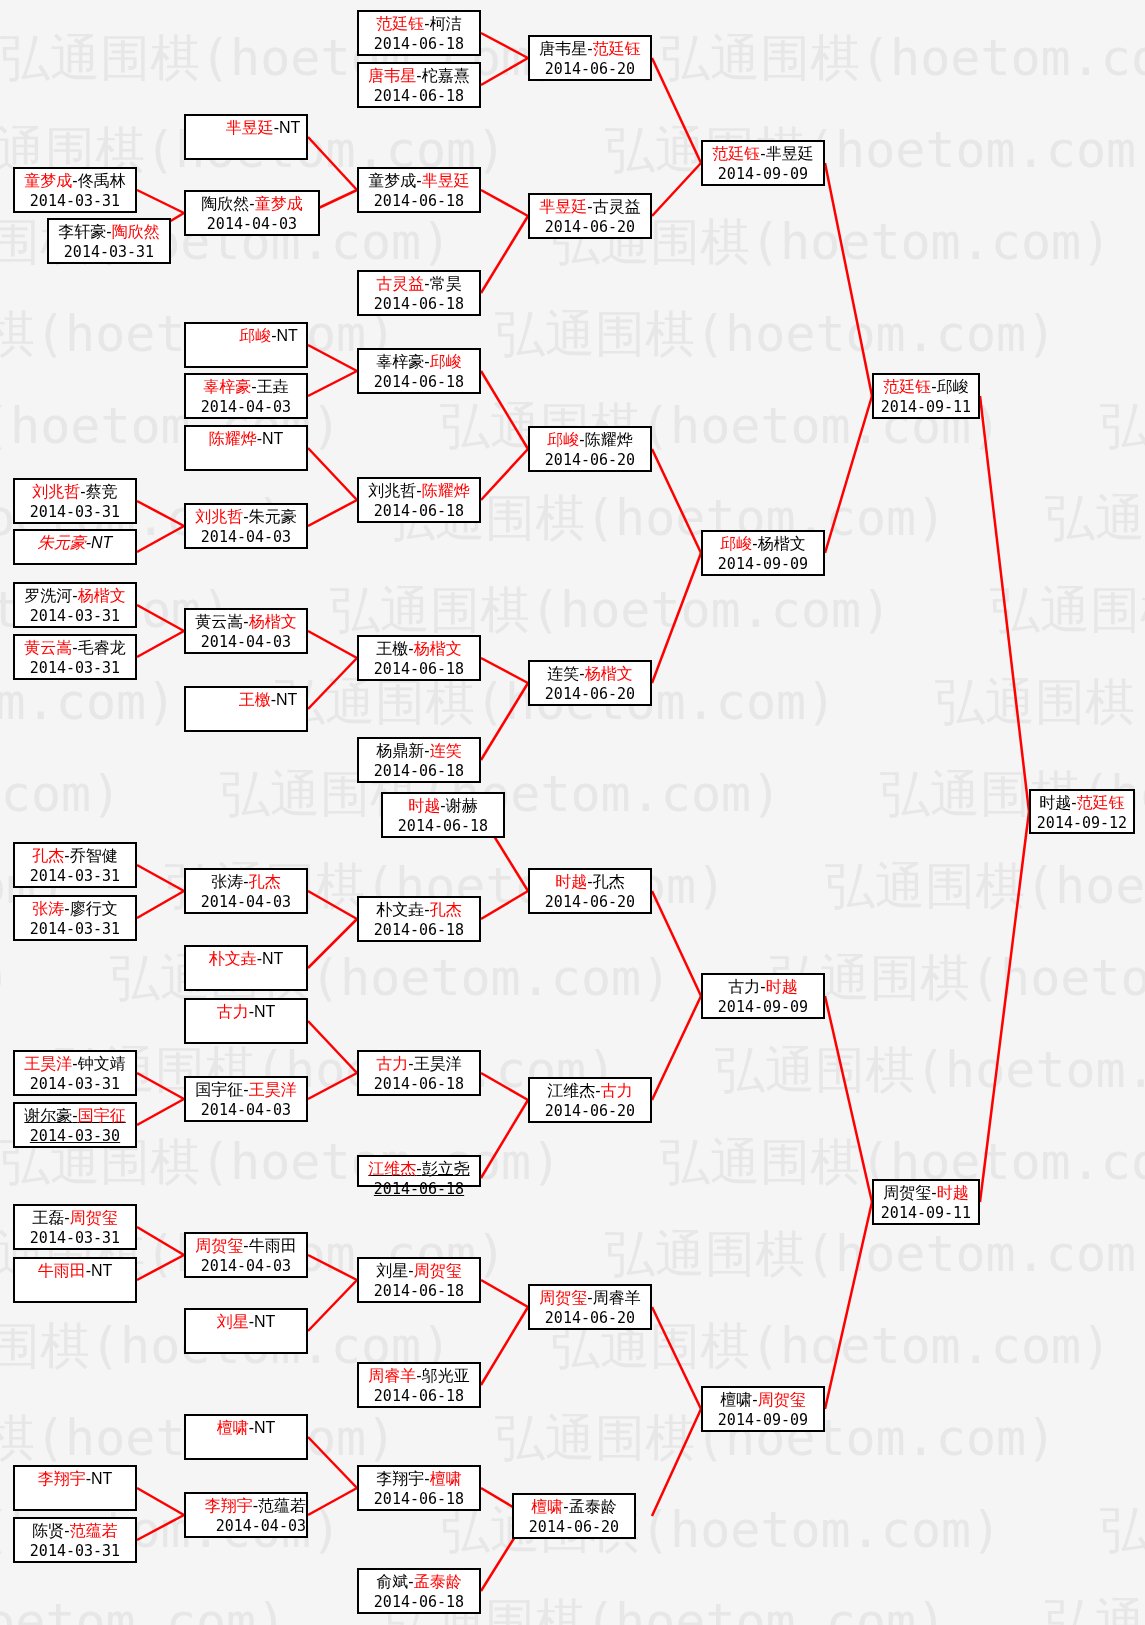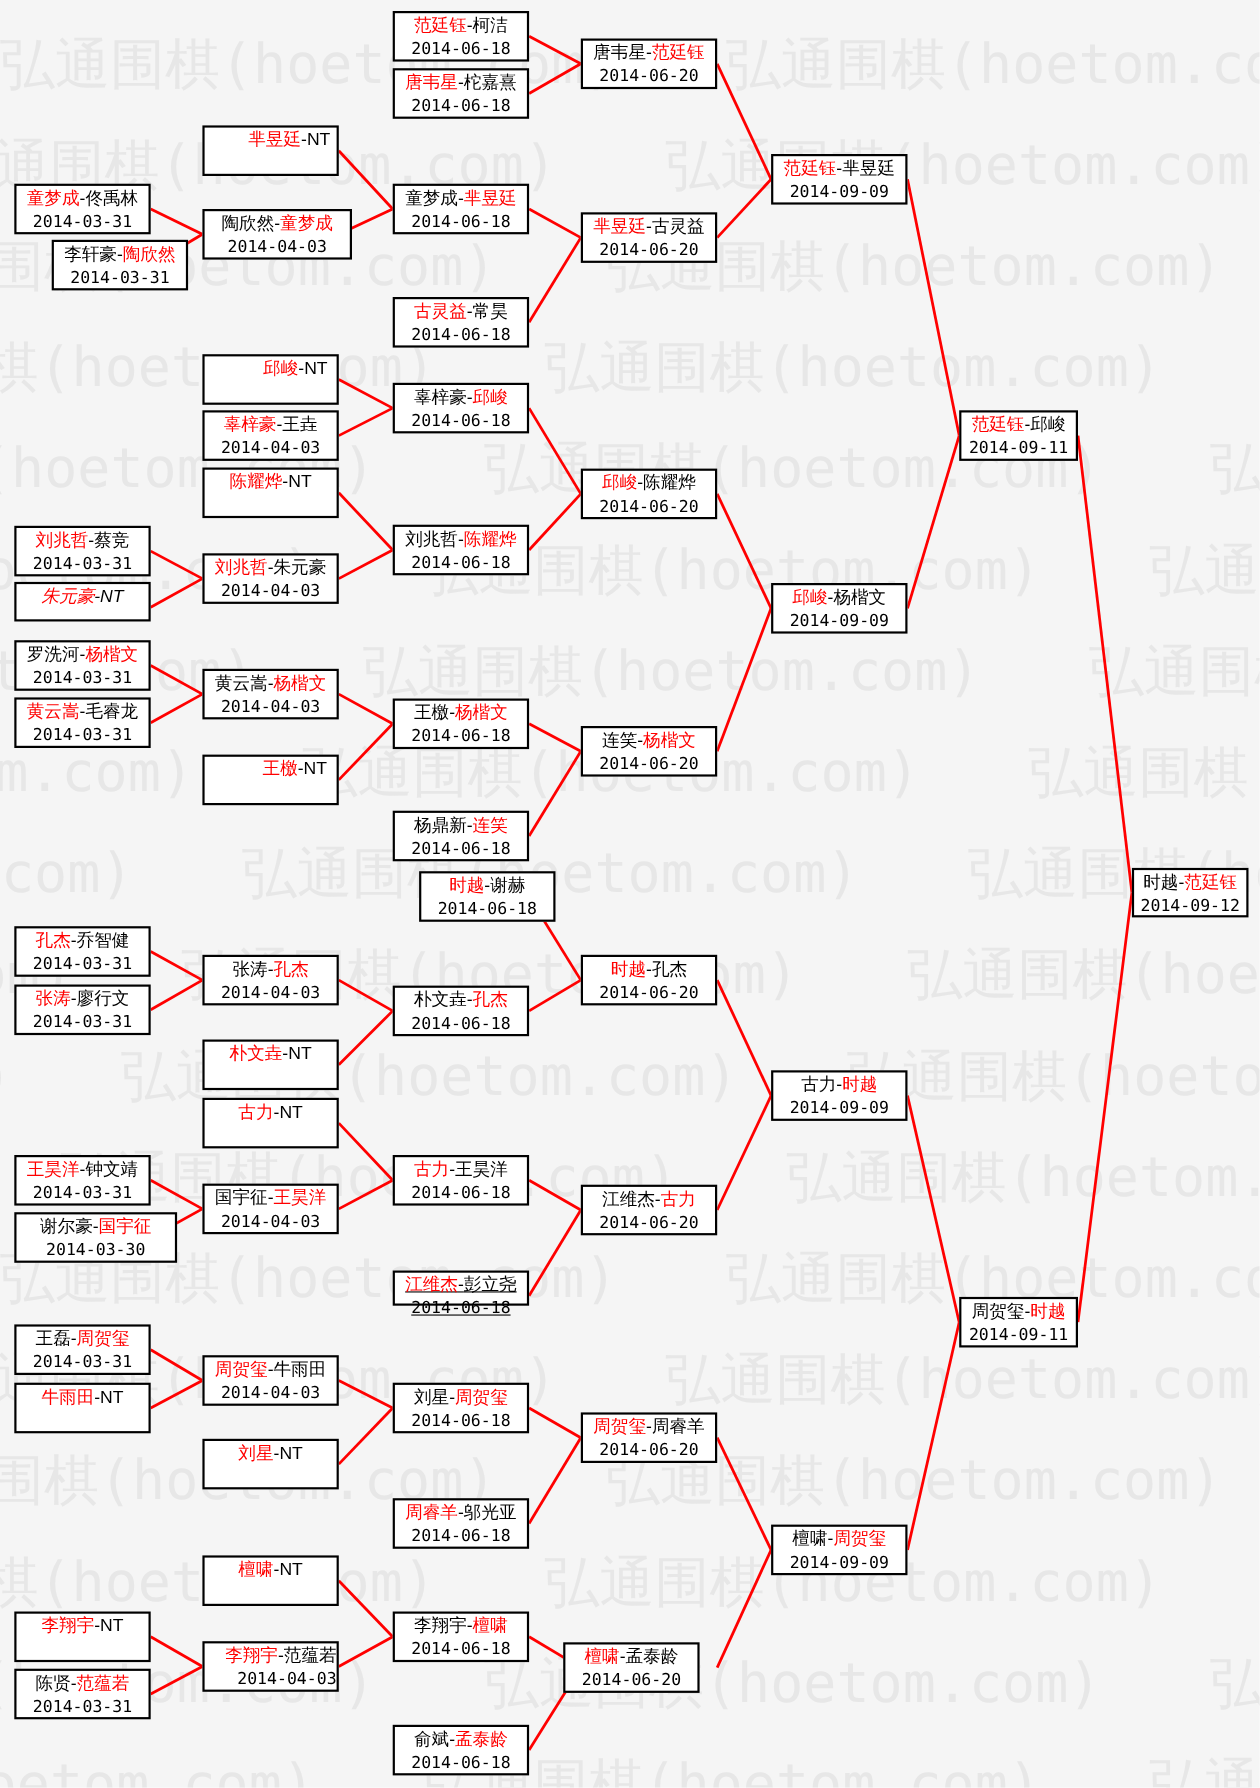--- a/index.html
+++ b/index.html
@@ -221,21 +221,21 @@
         <div class="date">2014-03-31</div>
       </div>
       <div class="match" style="left: 13px; top: 895px; width: 124px; height: 46px;">
         <div class="players"><span class="win">张涛</span><span>-</span><span>廖行文</span></div>
         <div class="date">2014-03-31</div>
       </div>
       <div class="match" style="left: 13px; top: 1050px; width: 124px; height: 46px;">
         <div class="players"><span class="win">王昊洋</span><span>-</span><span>钟文靖</span></div>
         <div class="date">2014-03-31</div>
       </div>
-      <div class="match" style="left: 13px; top: 1102px; width: 148px; height: 46px;">
+      <div class="match" style="left: 13px; top: 1102px; width: 124px; height: 46px; text-decoration: underline;">
         <div class="players"><span>谢尔豪</span><span>-</span><span class="win">国宇征</span></div>
         <div class="date">2014-03-30</div>
       </div>
       <div class="match" style="left: 13px; top: 1204px; width: 124px; height: 46px;">
         <div class="players"><span>王磊</span><span>-</span><span class="win">周贺玺</span></div>
         <div class="date">2014-03-31</div>
       </div>
       <div class="match" style="left: 13px; top: 1257px; width: 124px; height: 46px;">
         <div class="players"><span class="win">牛雨田</span><span>-</span><span>NT</span></div>
         <div class="date"></div>

